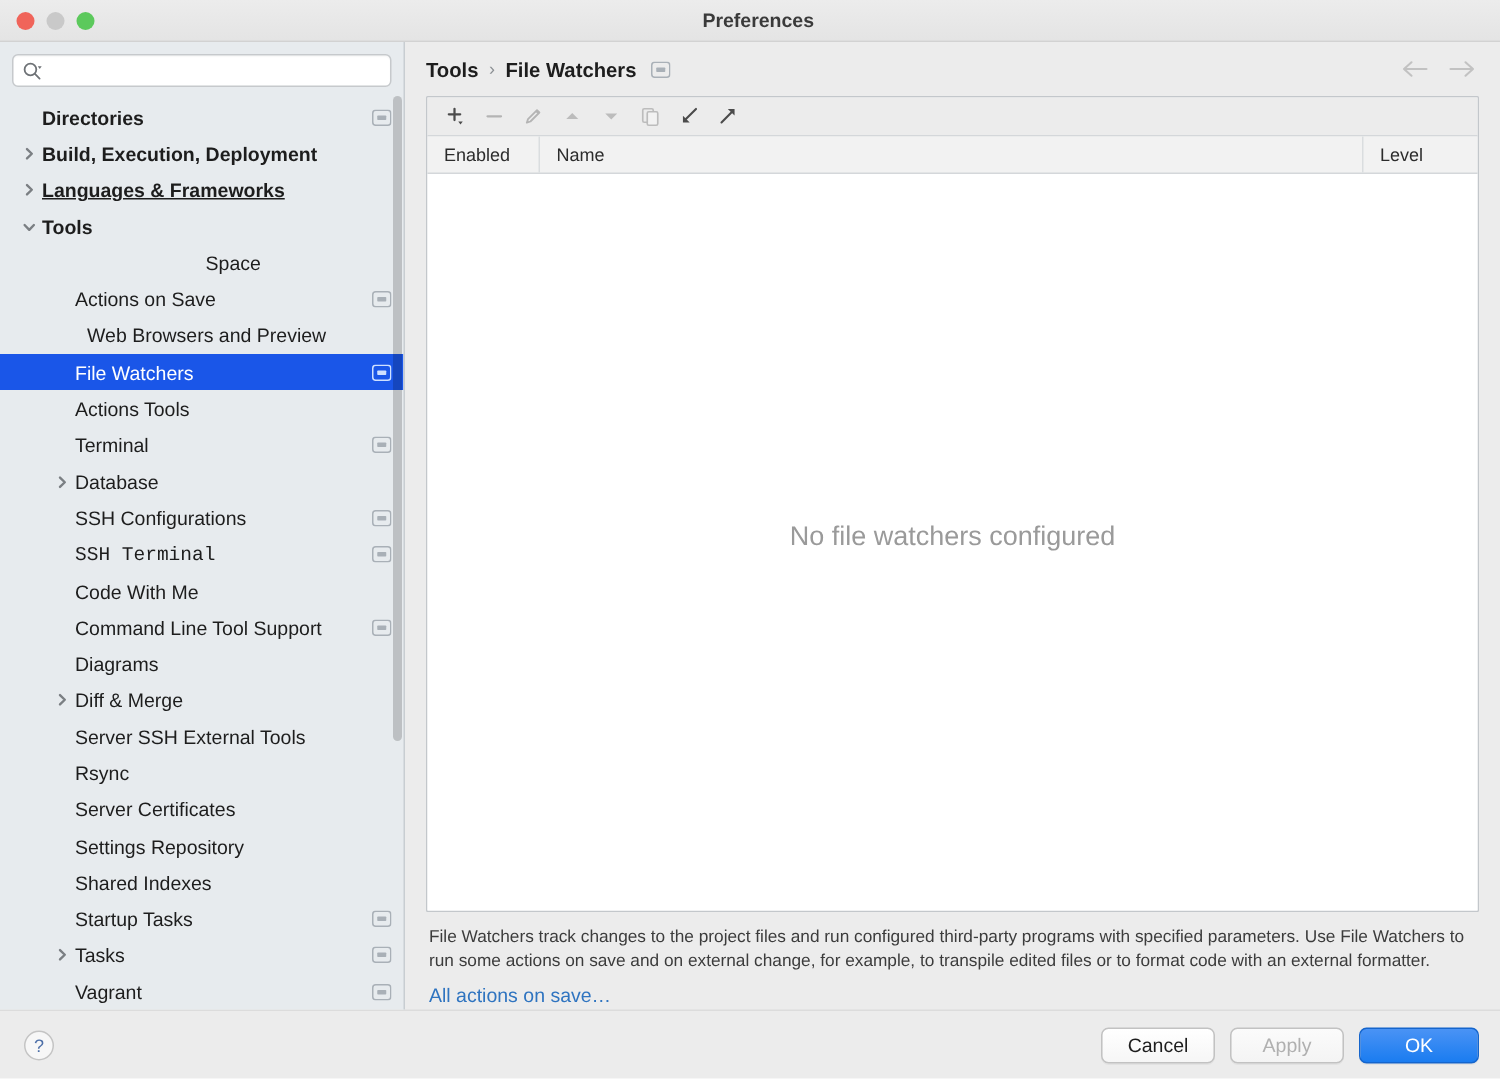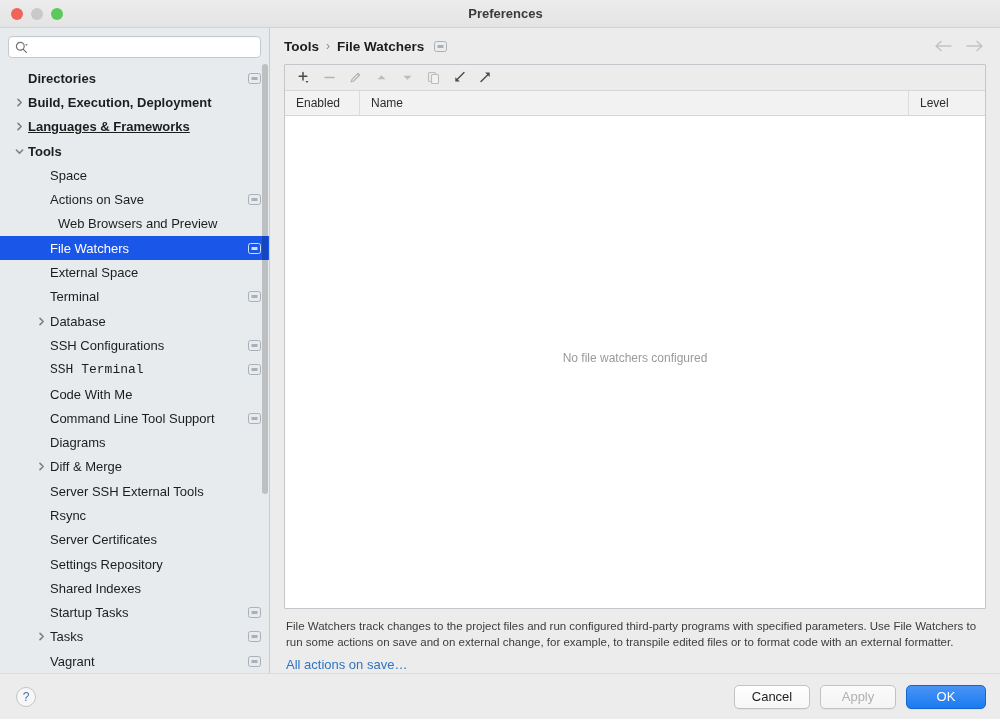--- a/index.html
+++ b/index.html
@@ -142,21 +142,21 @@
   .th { padding-left: 11px; height: 100%; display: flex; align-items: center; }
   .th.enabled { width: 75px; min-width: 75px; border-right: 1px solid #dadddf; }
   .th.name { flex: 1; border-right: 1px solid #dadddf; }
   .th.level { width: 76px; min-width: 76px; }
 
   .tbody {
     flex: 1; background: #fff;
     display: flex; align-items: center; justify-content: center;
     min-height: 0;
   }
-  .empty-text { font-size: 12px; color: #9a9a9a; margin-top: -8px; }
+  .empty-text { font-size: 18px; color: #9a9a9a; margin-top: -8px; }
 
   .desc {
     padding: 9px 2px 0 2px;
     font-size: 11.5px; line-height: 16px; color: #3c3c3c;
   }
   .desc-link {
     display: inline-block; margin-top: 7px;
     font-size: 13px; color: #2f74c0; cursor: default;
   }
 
@@ -245,21 +245,21 @@
             <span class="label bold">Languages &amp; Frameworks</span>
           </div>
           <div class="tree-row" style="padding-left: 10px;">
             <span class="tw">
               <svg class="chev" viewBox="0 0 9 9">
                 <path d="M1.4 3 L4.5 6.2 L7.6 3"></path>
               </svg>
             </span>
             <span class="label bold">Tools</span>
           </div>
-          <div class="tree-row" style="padding-left: 32px;">
+          <div class="tree-row" style="padding-left: 32px; text-align: center;">
             <span class="tw"></span>
             <span class="label">Space</span>
           </div>
           <div class="tree-row" style="padding-left: 32px;">
             <span class="tw"></span>
             <span class="label">Actions on Save</span>
             <svg class="badge" viewBox="0 0 13 11">
               <rect class="o" x="0.5" y="0.5" width="12" height="10" rx="2"></rect>
               <rect class="i" x="3.5" y="4" width="6" height="3" rx="0.5"></rect>
             </svg>
@@ -271,21 +271,21 @@
           <div class="tree-row selected" style="padding-left: 32px;">
             <span class="tw"></span>
             <span class="label">File Watchers</span>
             <svg class="badge" viewBox="0 0 13 11">
               <rect class="o" x="0.5" y="0.5" width="12" height="10" rx="2"></rect>
               <rect class="i" x="3.5" y="4" width="6" height="3" rx="0.5"></rect>
             </svg>
           </div>
           <div class="tree-row" style="padding-left: 32px;">
             <span class="tw"></span>
-            <span class="label">External Space</span>
+            <span class="label">Actions Tools</span>
           </div>
           <div class="tree-row" style="padding-left: 32px;">
             <span class="tw"></span>
             <span class="label">Terminal</span>
             <svg class="badge" viewBox="0 0 13 11">
               <rect class="o" x="0.5" y="0.5" width="12" height="10" rx="2"></rect>
               <rect class="i" x="3.5" y="4" width="6" height="3" rx="0.5"></rect>
             </svg>
           </div>
           <div class="tree-row" style="padding-left: 32px;">

